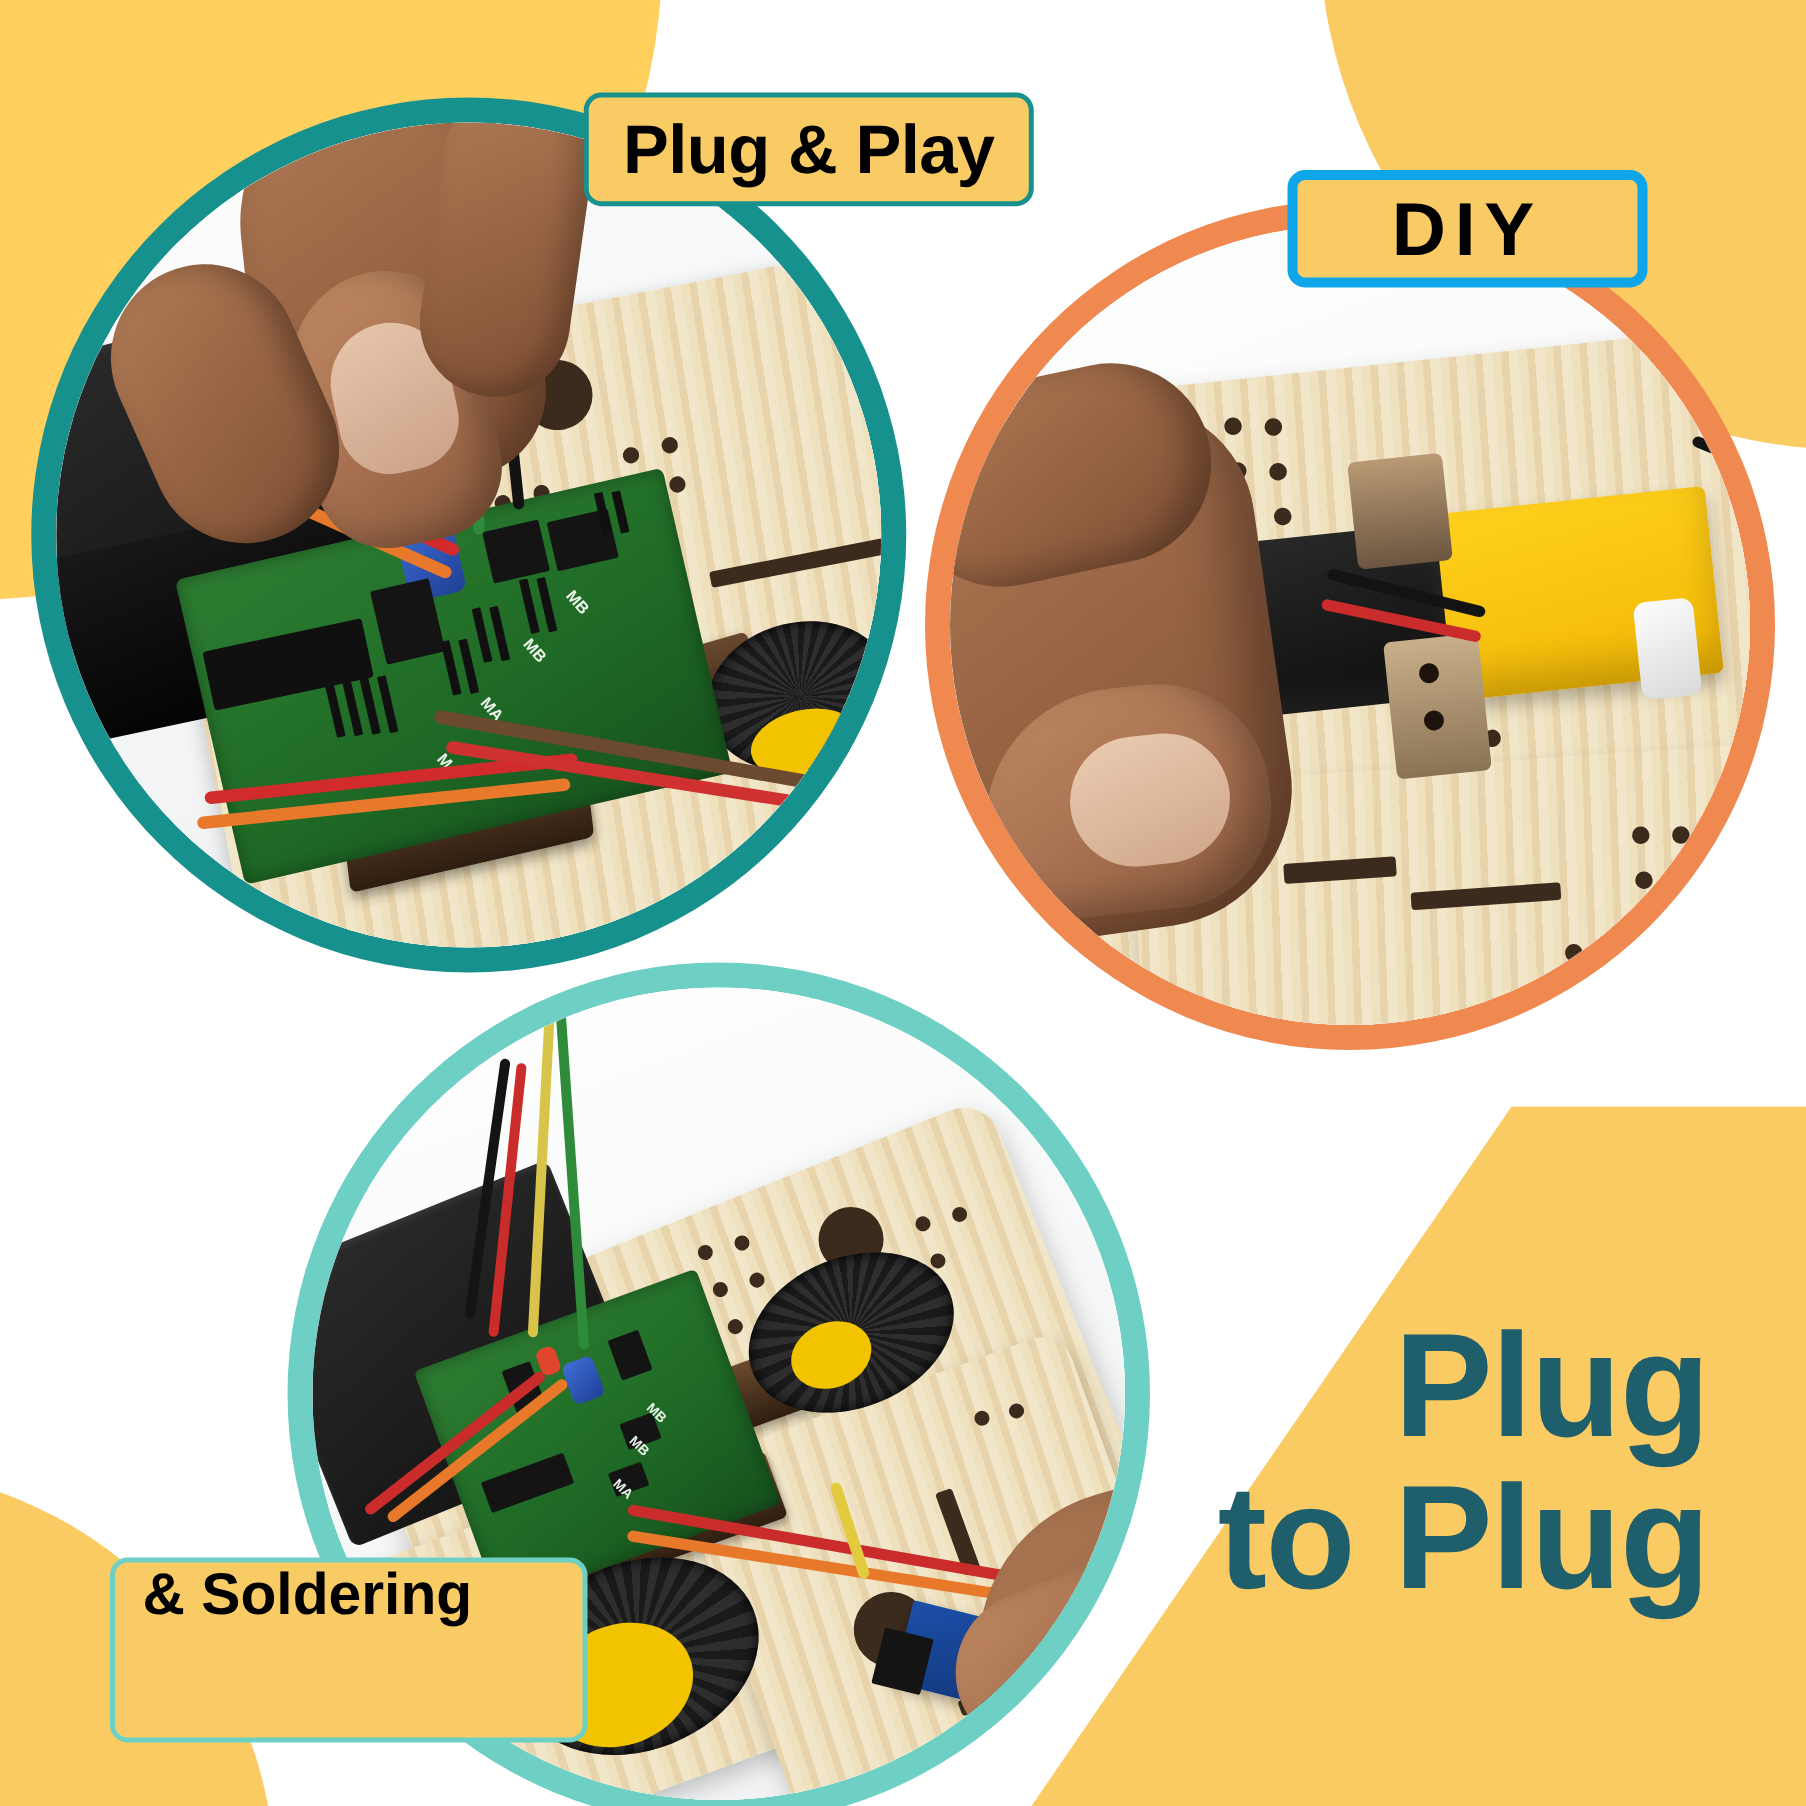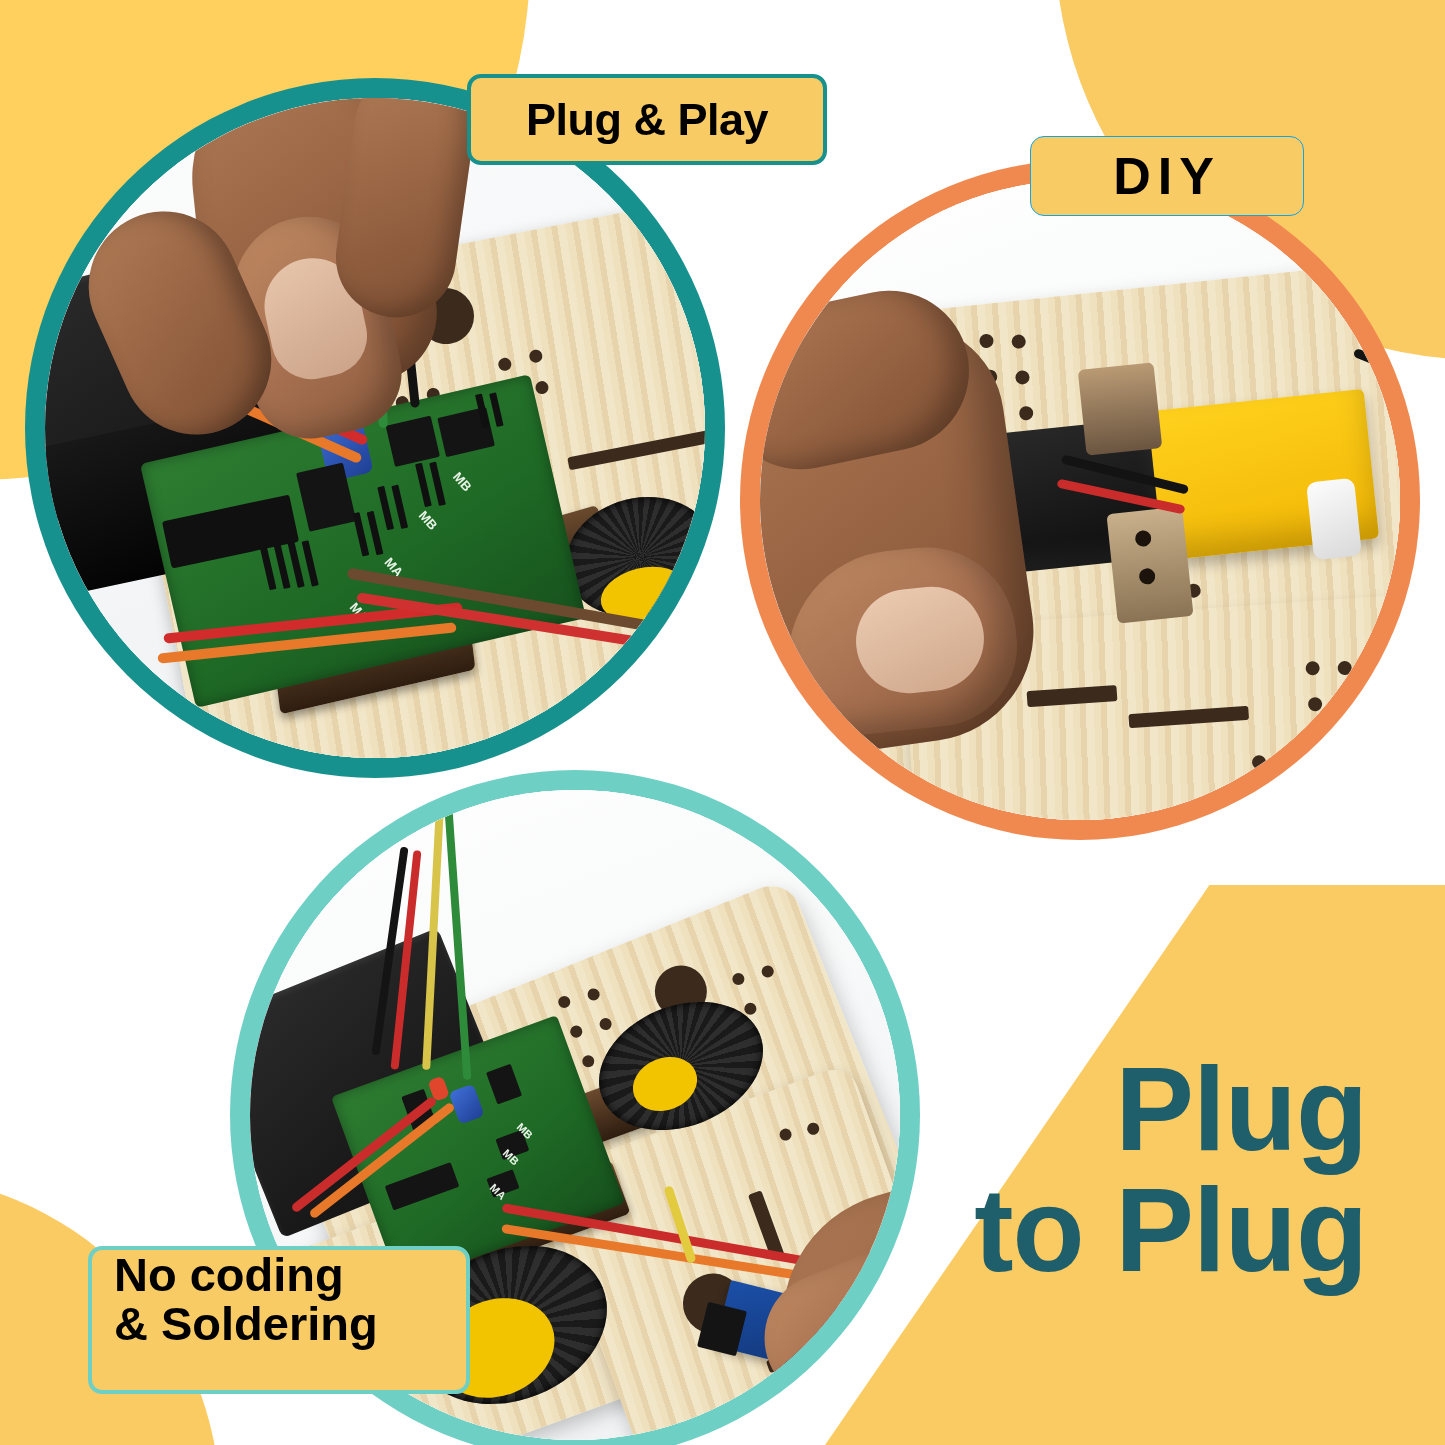--- a/index.html
+++ b/index.html
@@ -40,23 +40,23 @@
   .c2{left:760px;top:180px;width:640px;height:640px;}
   .c3{left:250px;top:790px;width:650px;height:650px;}
 
   .scene{position:absolute;inset:0;overflow:hidden;background:#fbfbfb;}
 
   
   .badge{position:absolute;background:#F9CB64;
     border-radius:14px;display:flex;align-items:center;justify-content:center;
     color:#000;font-weight:bold;line-height:1.05;}
   .badge-plug{left:467px;top:74px;width:352px;height:83px;
-    border:4px solid #17918E;font-size:45px;letter-spacing:-0.5px;}
+    border:4px solid #17918E;font-size:55px;letter-spacing:-0.5px;}
   .badge-diy{left:1030px;top:136px;width:272px;height:78px;
-    border:1px solid #0ea5e9;font-size:52px;letter-spacing:7px;justify-content:center;}
+    border:8px solid #0ea5e9;font-size:60px;letter-spacing:7px;justify-content:center;}
   .badge-nocode{left:88px;top:1246px;width:352px;height:140px;
     border:4px solid #6ECFC5;font-size:47px;
     justify-content:flex-start;padding-left:22px;text-align:left;
     flex-direction:column;align-items:flex-start;}
   .badge-nocode span{display:block;}
 
   
   .headline{position:absolute;right:78px;bottom:155px;
     text-align:right;color:#1E5F6B;font-weight:bold;
     font-size:118px;line-height:1.02;letter-spacing:-1px;}
@@ -364,21 +364,20 @@
 
   <div class="badge badge-plug">
     <span>Plug &amp; Play</span>
   </div>
 
   <div class="badge badge-diy">
     <span>DIY</span>
   </div>
 
   <div class="badge badge-nocode">
-    <span>No coding</span>
     <span>&amp; Soldering</span>
   </div>
 
   <div class="headline">
     <span>Plug</span>
     <span>to Plug</span>
   </div>
 
 </div>
 

